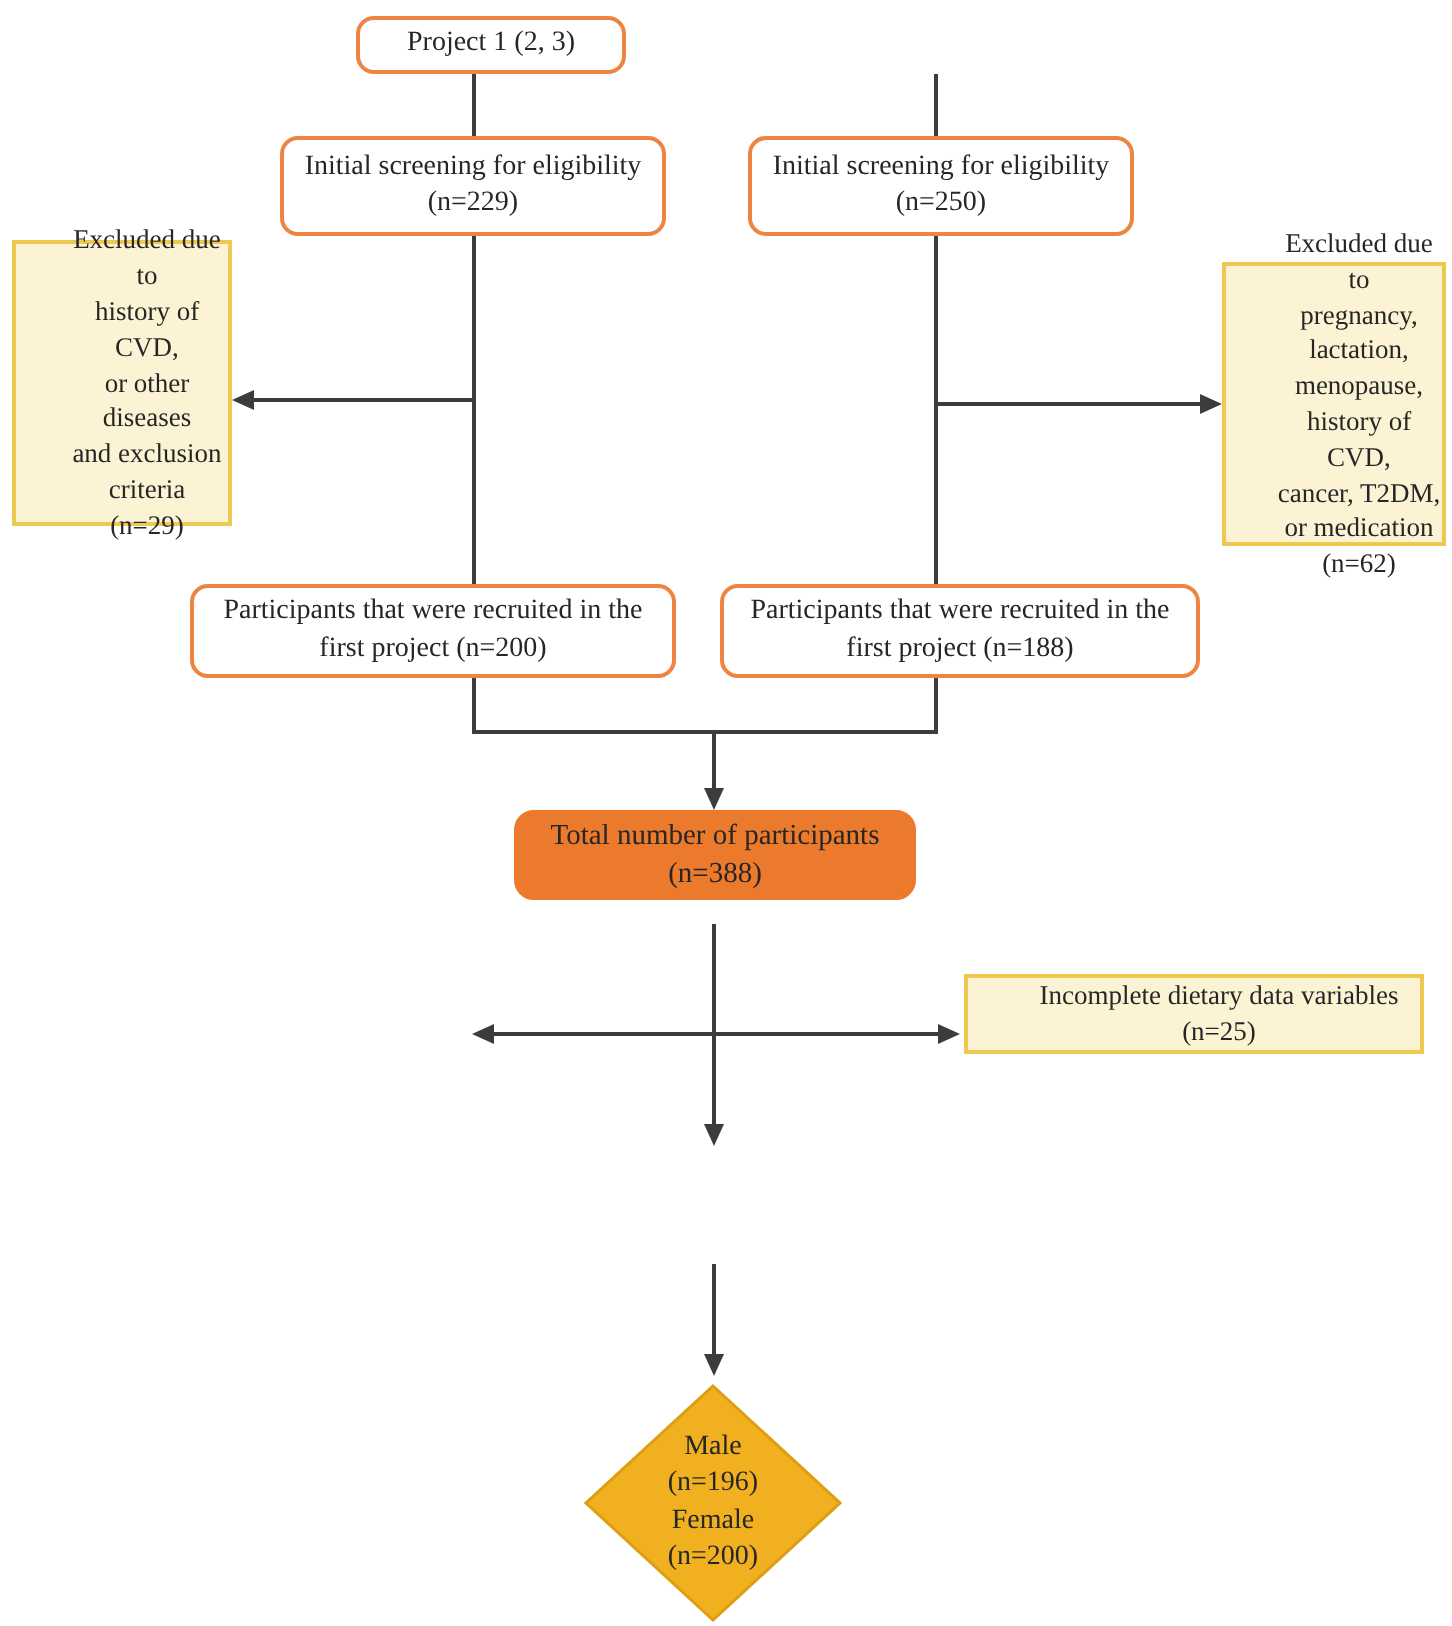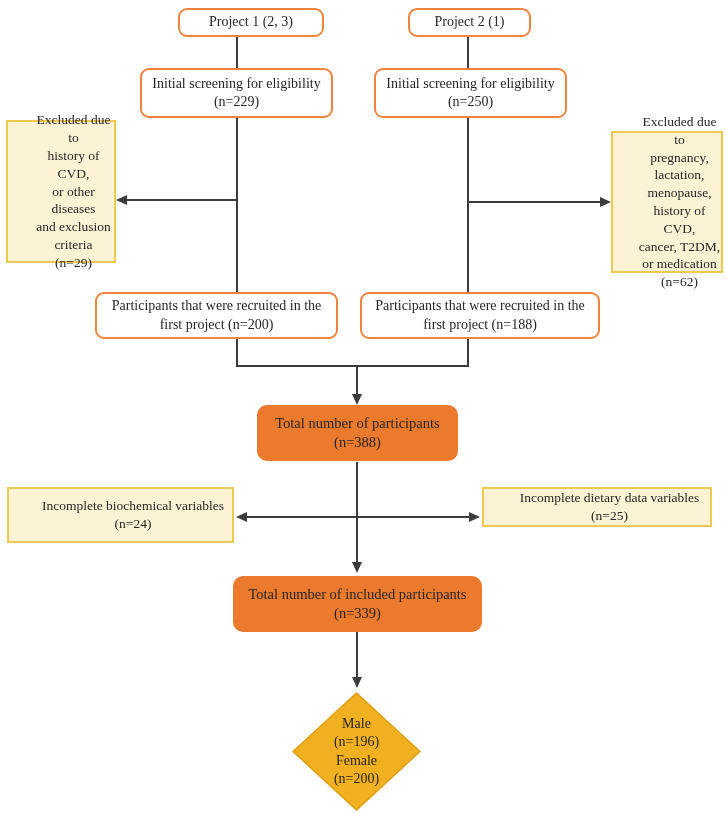--- a/index.html
+++ b/index.html
@@ -66,22 +66,21 @@
     position: absolute; left: 0; top: 0; width: 100%; height: 100%;
     display: flex; align-items: center; justify-content: center;
     text-align: center; white-space: pre-line; line-height: 1.32; font-size: 14px;
   }
 </style>
 </head>
 <body>
 
 <div class="canvas">
 
-  <div class="node rounded" style="left:178px; top:8px; width:146px; height:29px;">Project 1 (2, 3)</div>
-  <div class="node rounded" style="left:408px; top:8px; width:123px; height:29px;">Project 2 (1)</div>
+  <div class="node rounded" style="left:178px; top:8px; width:135px; height:29px;">Project 1 (2, 3)</div>
 
   <div class="vline" style="left:236px; top:37px; height:31px;"></div>
   <div class="vline" style="left:467px; top:37px; height:31px;"></div>
 
   <div class="node rounded" style="left:140px; top:68px; width:193px; height:50px;">Initial screening for eligibility
 (n=229)</div>
   <div class="node rounded" style="left:374px; top:68px; width:193px; height:50px;">Initial screening for eligibility
 (n=250)</div>
 
   <div class="vline" style="left:236px; top:118px; height:174px;"></div>
@@ -112,37 +111,33 @@
 first project (n=200)</div>
   <div class="node rounded" style="left:360px; top:292px; width:240px; height:47px;">Participants that were recruited in the
 first project (n=188)</div>
 
   <div class="vline" style="left:236px; top:339px; height:28px;"></div>
   <div class="vline" style="left:467px; top:339px; height:28px;"></div>
   <div class="hline" style="left:236px; top:365px; width:233px;"></div>
   <div class="vline" style="left:356px; top:367px; height:28px;"></div>
   <div class="arr arr-down" style="left:352px; top:394px;"></div>
 
-  <div class="node orange" style="left:257px; top:405px; width:201px; height:56px;">Total number of participants
+  <div class="node orange" style="left:257px; top:405px; width:201px; height:45px;">Total number of participants
 (n=388)</div>
 
   <div class="vline" style="left:356px; top:462px; height:101px;"></div>
   <div class="arr arr-down" style="left:352px; top:562px;"></div>
 
-  <div class="node yellow" style="left:7px; top:487px; width:227px; height:56px;">Incomplete biochemical variables
-(n=24)</div>
   <div class="node yellow" style="left:482px; top:487px; width:230px; height:40px;">Incomplete dietary data variables
 (n=25)</div>
 
   <div class="hline" style="left:245px; top:516px; width:226px;"></div>
   <div class="arr arr-left" style="left:236px; top:512px;"></div>
   <div class="arr arr-right" style="left:469px; top:512px;"></div>
 
-  <div class="node orange" style="left:233px; top:576px; width:249px; height:56px;">Total number of included participants
-(n=339)</div>
 
   <div class="vline" style="left:356px; top:632px; height:46px;"></div>
   <div class="arr arr-down" style="left:352px; top:677px;"></div>
 
   <div class="diamond-wrap">
     <svg width="129" height="119" viewBox="0 0 129 119">
       <polygon points="64.5,1 128,59.5 64.5,118 1,59.5"></polygon>
     </svg>
     <div class="diamond-text">Male
 (n=196)

